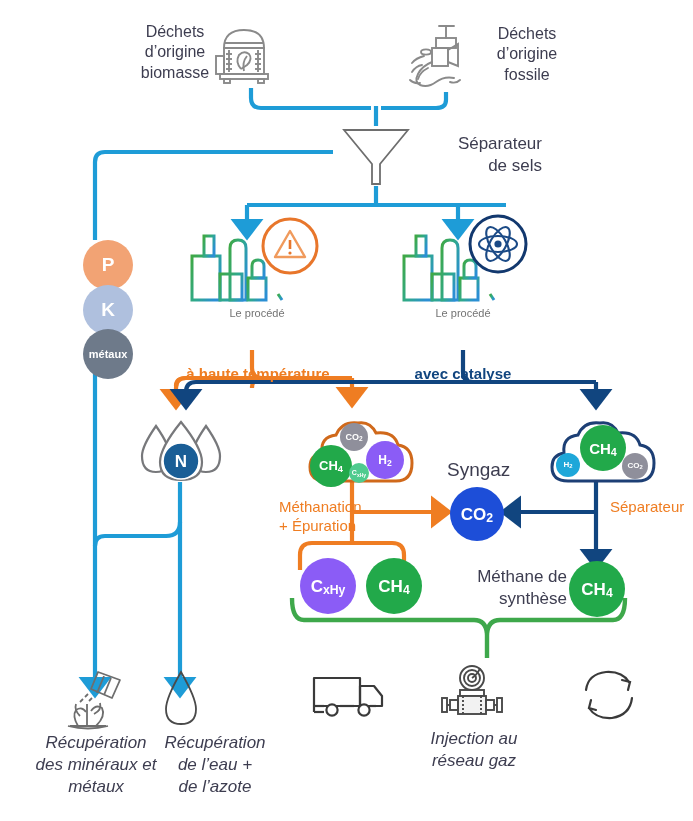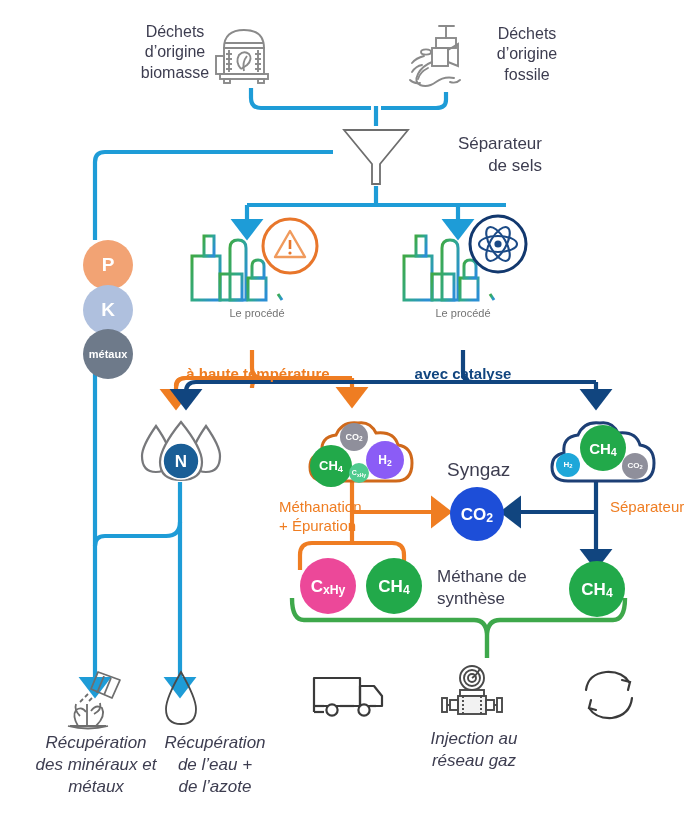--- a/index.html
+++ b/index.html
@@ -50,21 +50,21 @@
     display:flex; align-items:center; justify-content:center;
     color:#ffffff; font-weight:bold; line-height:1;
   }
   .bubble sub { font-size:.72em; vertical-align: baseline;
                 position:relative; top:.22em; font-weight:bold;}
 
   
   .ann { position:absolute; font-size:15px; line-height:1.25; }
 
   .syngaz-label { font-size: 19px; color:#3d3d50; }
-  .methane-label { font-size: 17px; color:#3d3d50; text-align:left; }
+  .methane-label { font-size: 17px; color:#3d3d50; text-align:right; }
 
   
   .out-label { font-size: 17px; text-align:center; color:#3d3d50;font-style:italic; }
 </style>
 </head>
 <body>
 
 <div id="diagram">
 
   <svg class="abs" width="693" height="821" viewBox="0 0 693 821" style="left:0;top:0;">
@@ -306,21 +306,21 @@
 
   <div class="ann orange-txt" style="left:255px; top:498px; width:100px; white-space:pre-line; text-align:left;margin-left:24px;">Méthanation
 + Épuration</div>
 
   <div class="ann orange-txt" style="left:610px; top:498px; width:84px; text-align:left;">Séparateur</div>
 
   <div class="bubble" style="left:450px; top:487px; width:54px; height:54px; background:#1d4ed8; font-size:17px;">
     <span><span>CO</span><sub>2</sub></span>
   </div>
 
-  <div class="bubble" style="left:300px; top:558px; width:56px; height:56px; background:#ec4899; font-size:17px;">
+  <div class="bubble" style="left:300px; top:558px; width:56px; height:56px; background:#8b5cf6; font-size:17px;">
     <span><span>C</span><sub>xHy</sub></span>
   </div>
   <div class="bubble" style="left:366px; top:558px; width:56px; height:56px; background:#22A94A; font-size:17px;">
     <span><span>CH</span><sub>4</sub></span>
   </div>
 
   <div class="lbl methane-label" style="left:437px; top:566px; width:130px;">Méthane de
 synthèse</div>
 
   <div class="bubble" style="left:569px; top:561px; width:56px; height:56px; background:#22A94A; font-size:17px;">

